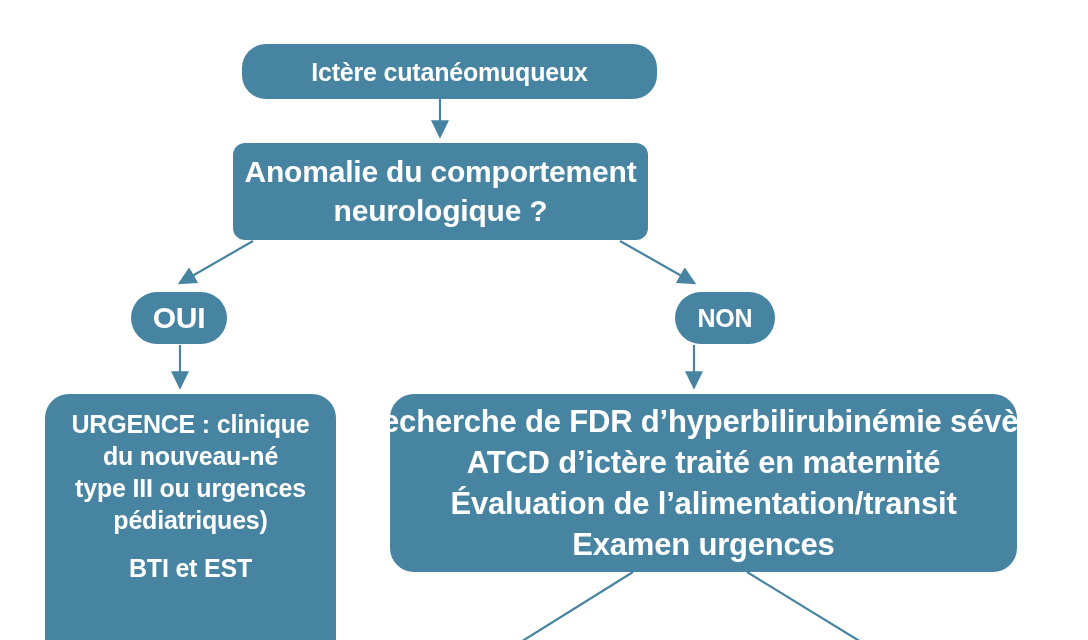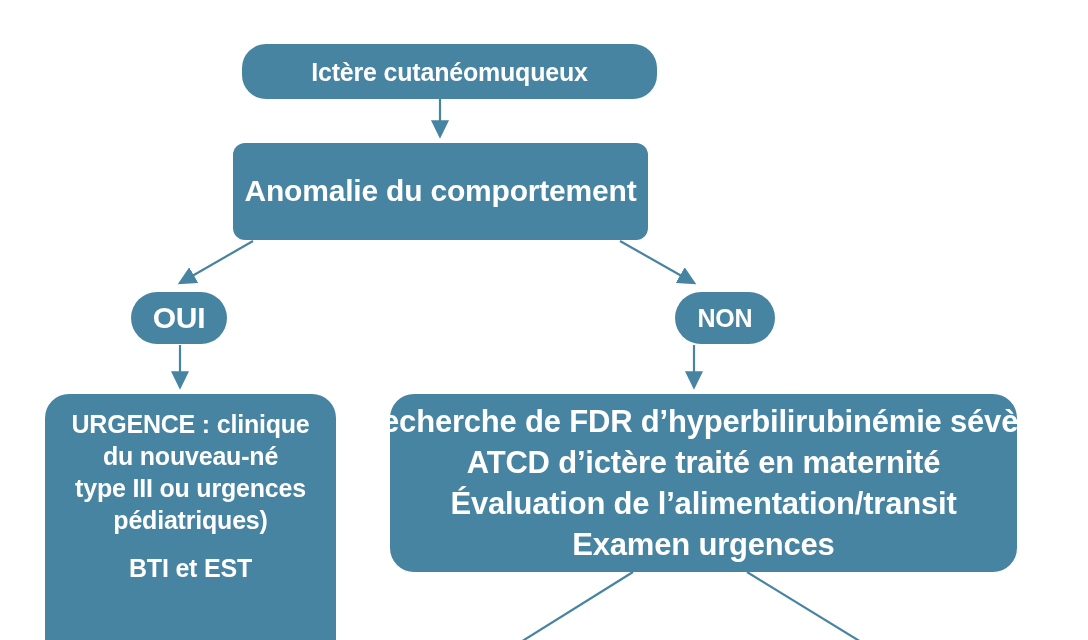--- a/index.html
+++ b/index.html
@@ -129,20 +129,21 @@
 
     <line x1="747" y1="572" x2="866" y2="645" stroke="#4784a1" stroke-width="2.2"></line>
   </svg>
 
   <div class="node" id="node-ictere">
     <span class="line">Ictère cutanéomuqueux</span>
   </div>
 
   <div class="node" id="node-anomalie">
     <span class="line">Anomalie du comportement</span>
+    <span class="line">neurologique ?</span>
   </div>
 
   <div class="node" id="node-oui">
     <span class="line">OUI</span>
   </div>
 
   <div class="node" id="node-non">
     <span class="line">NON</span>
   </div>
 

